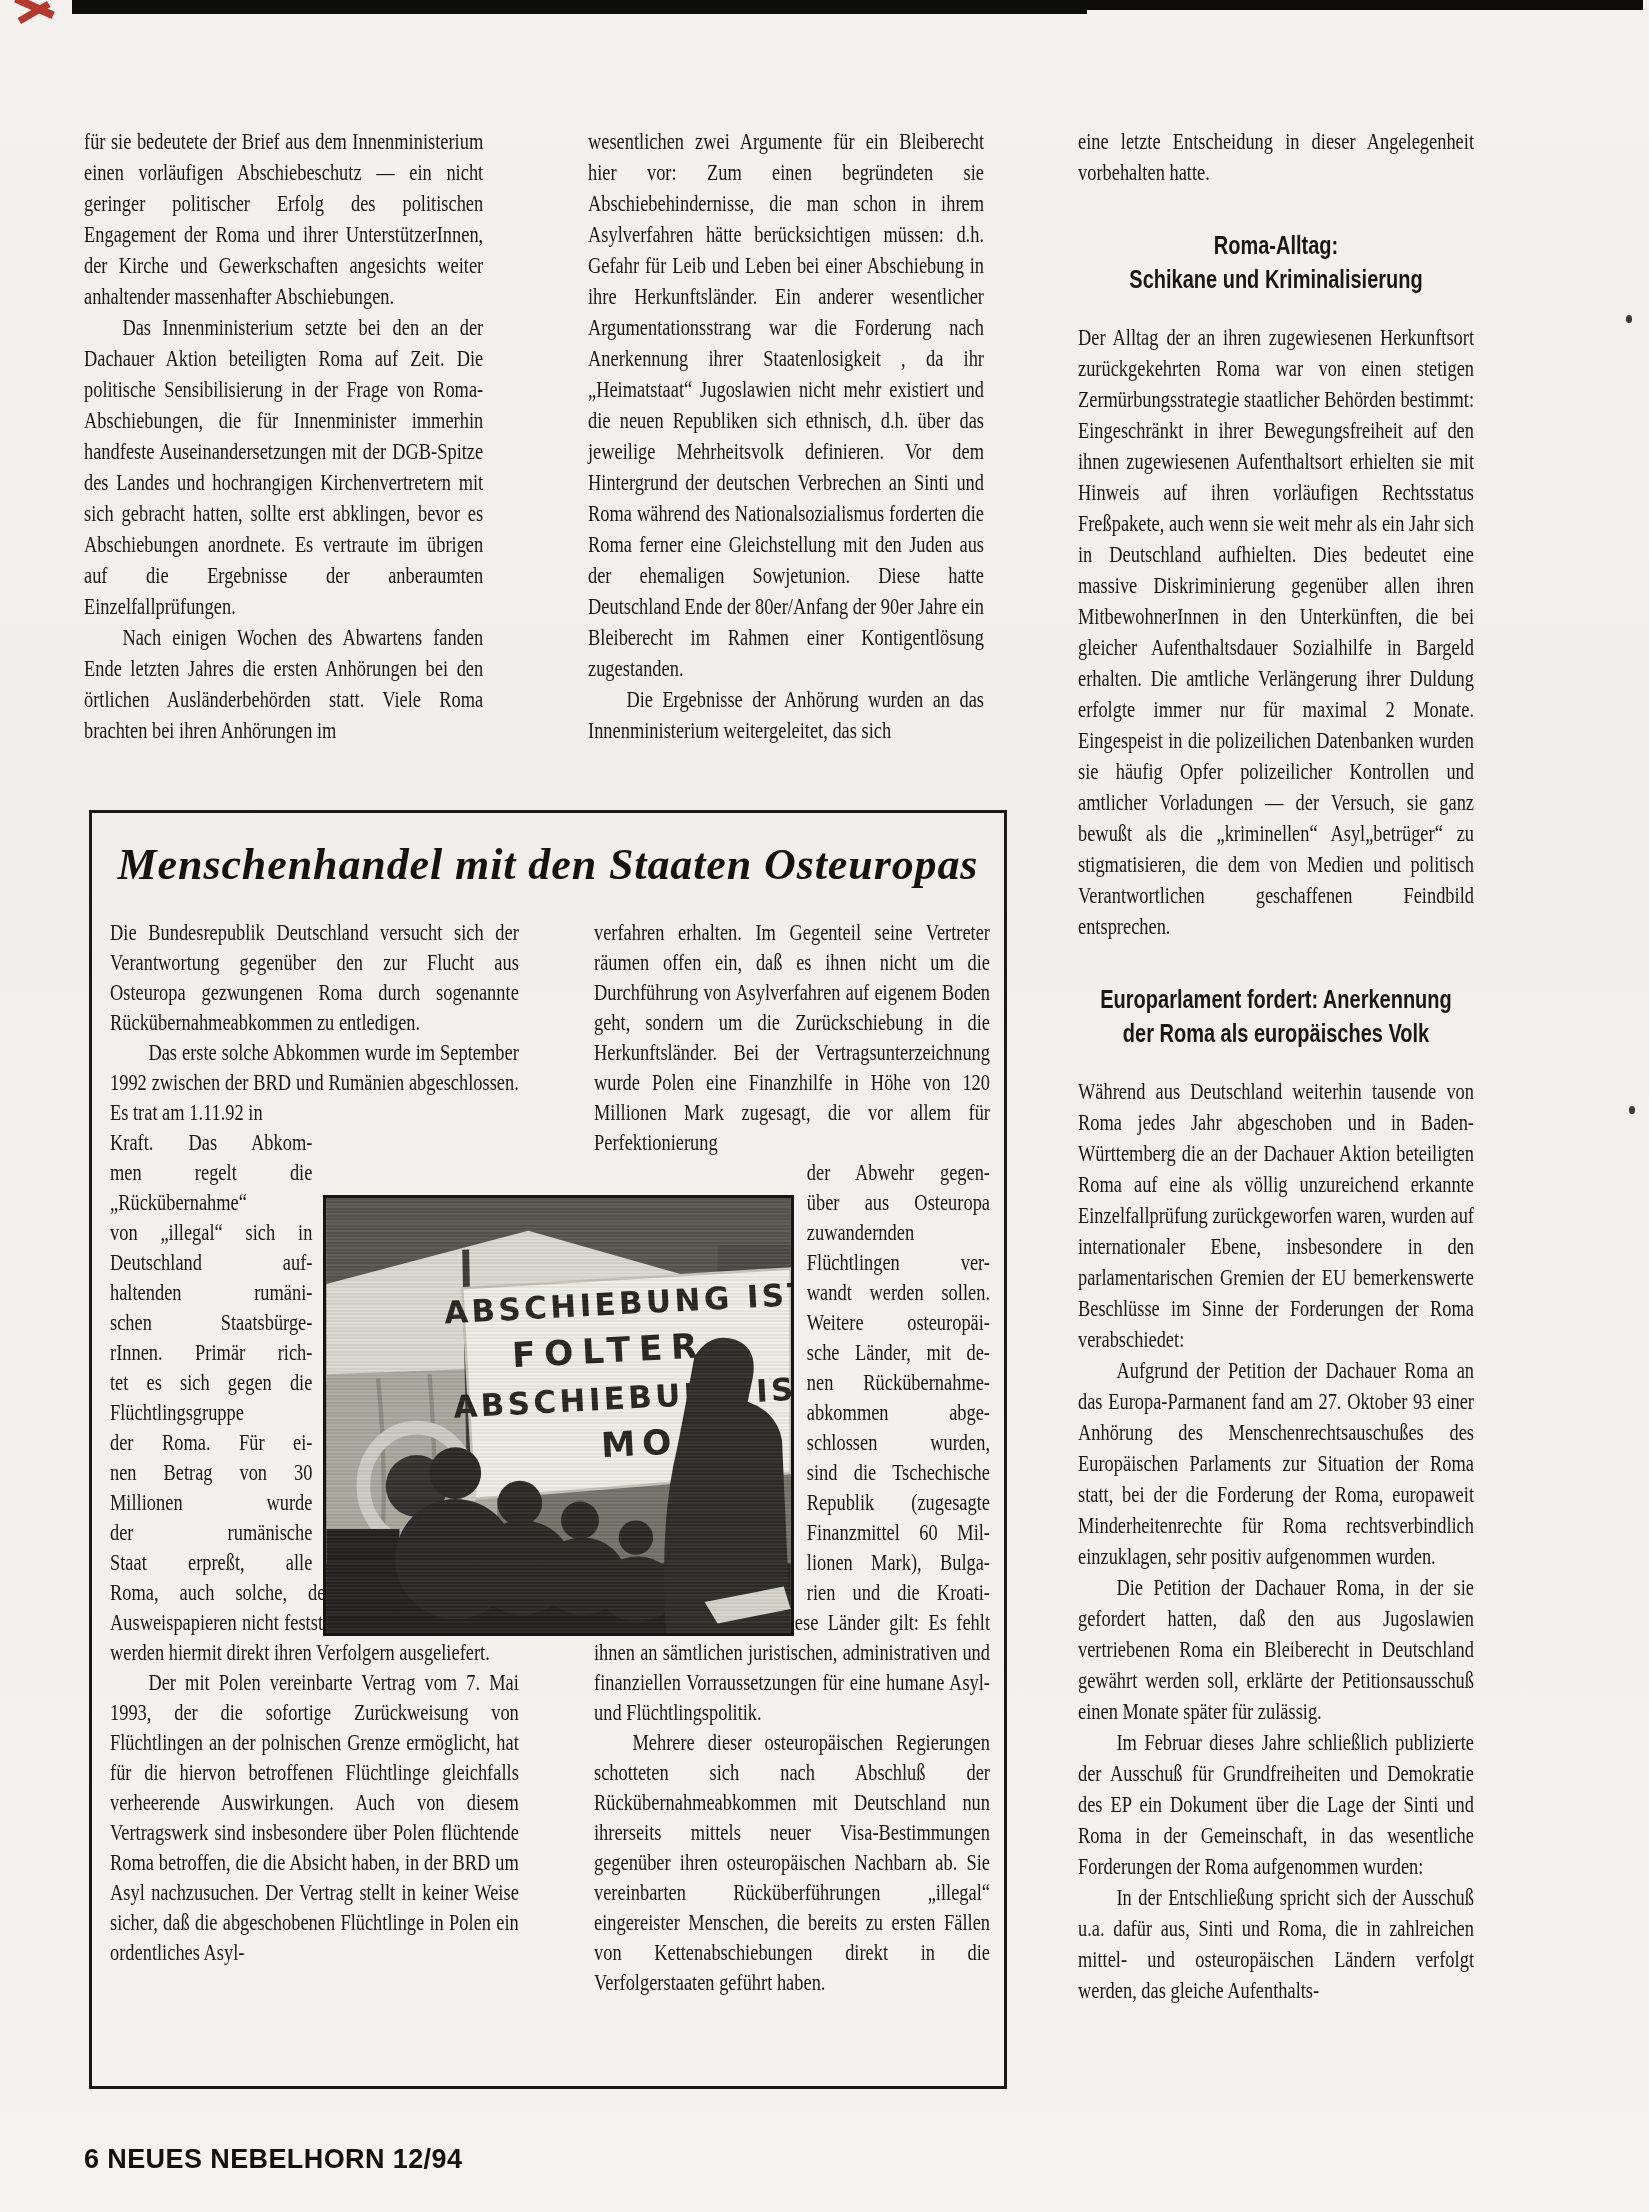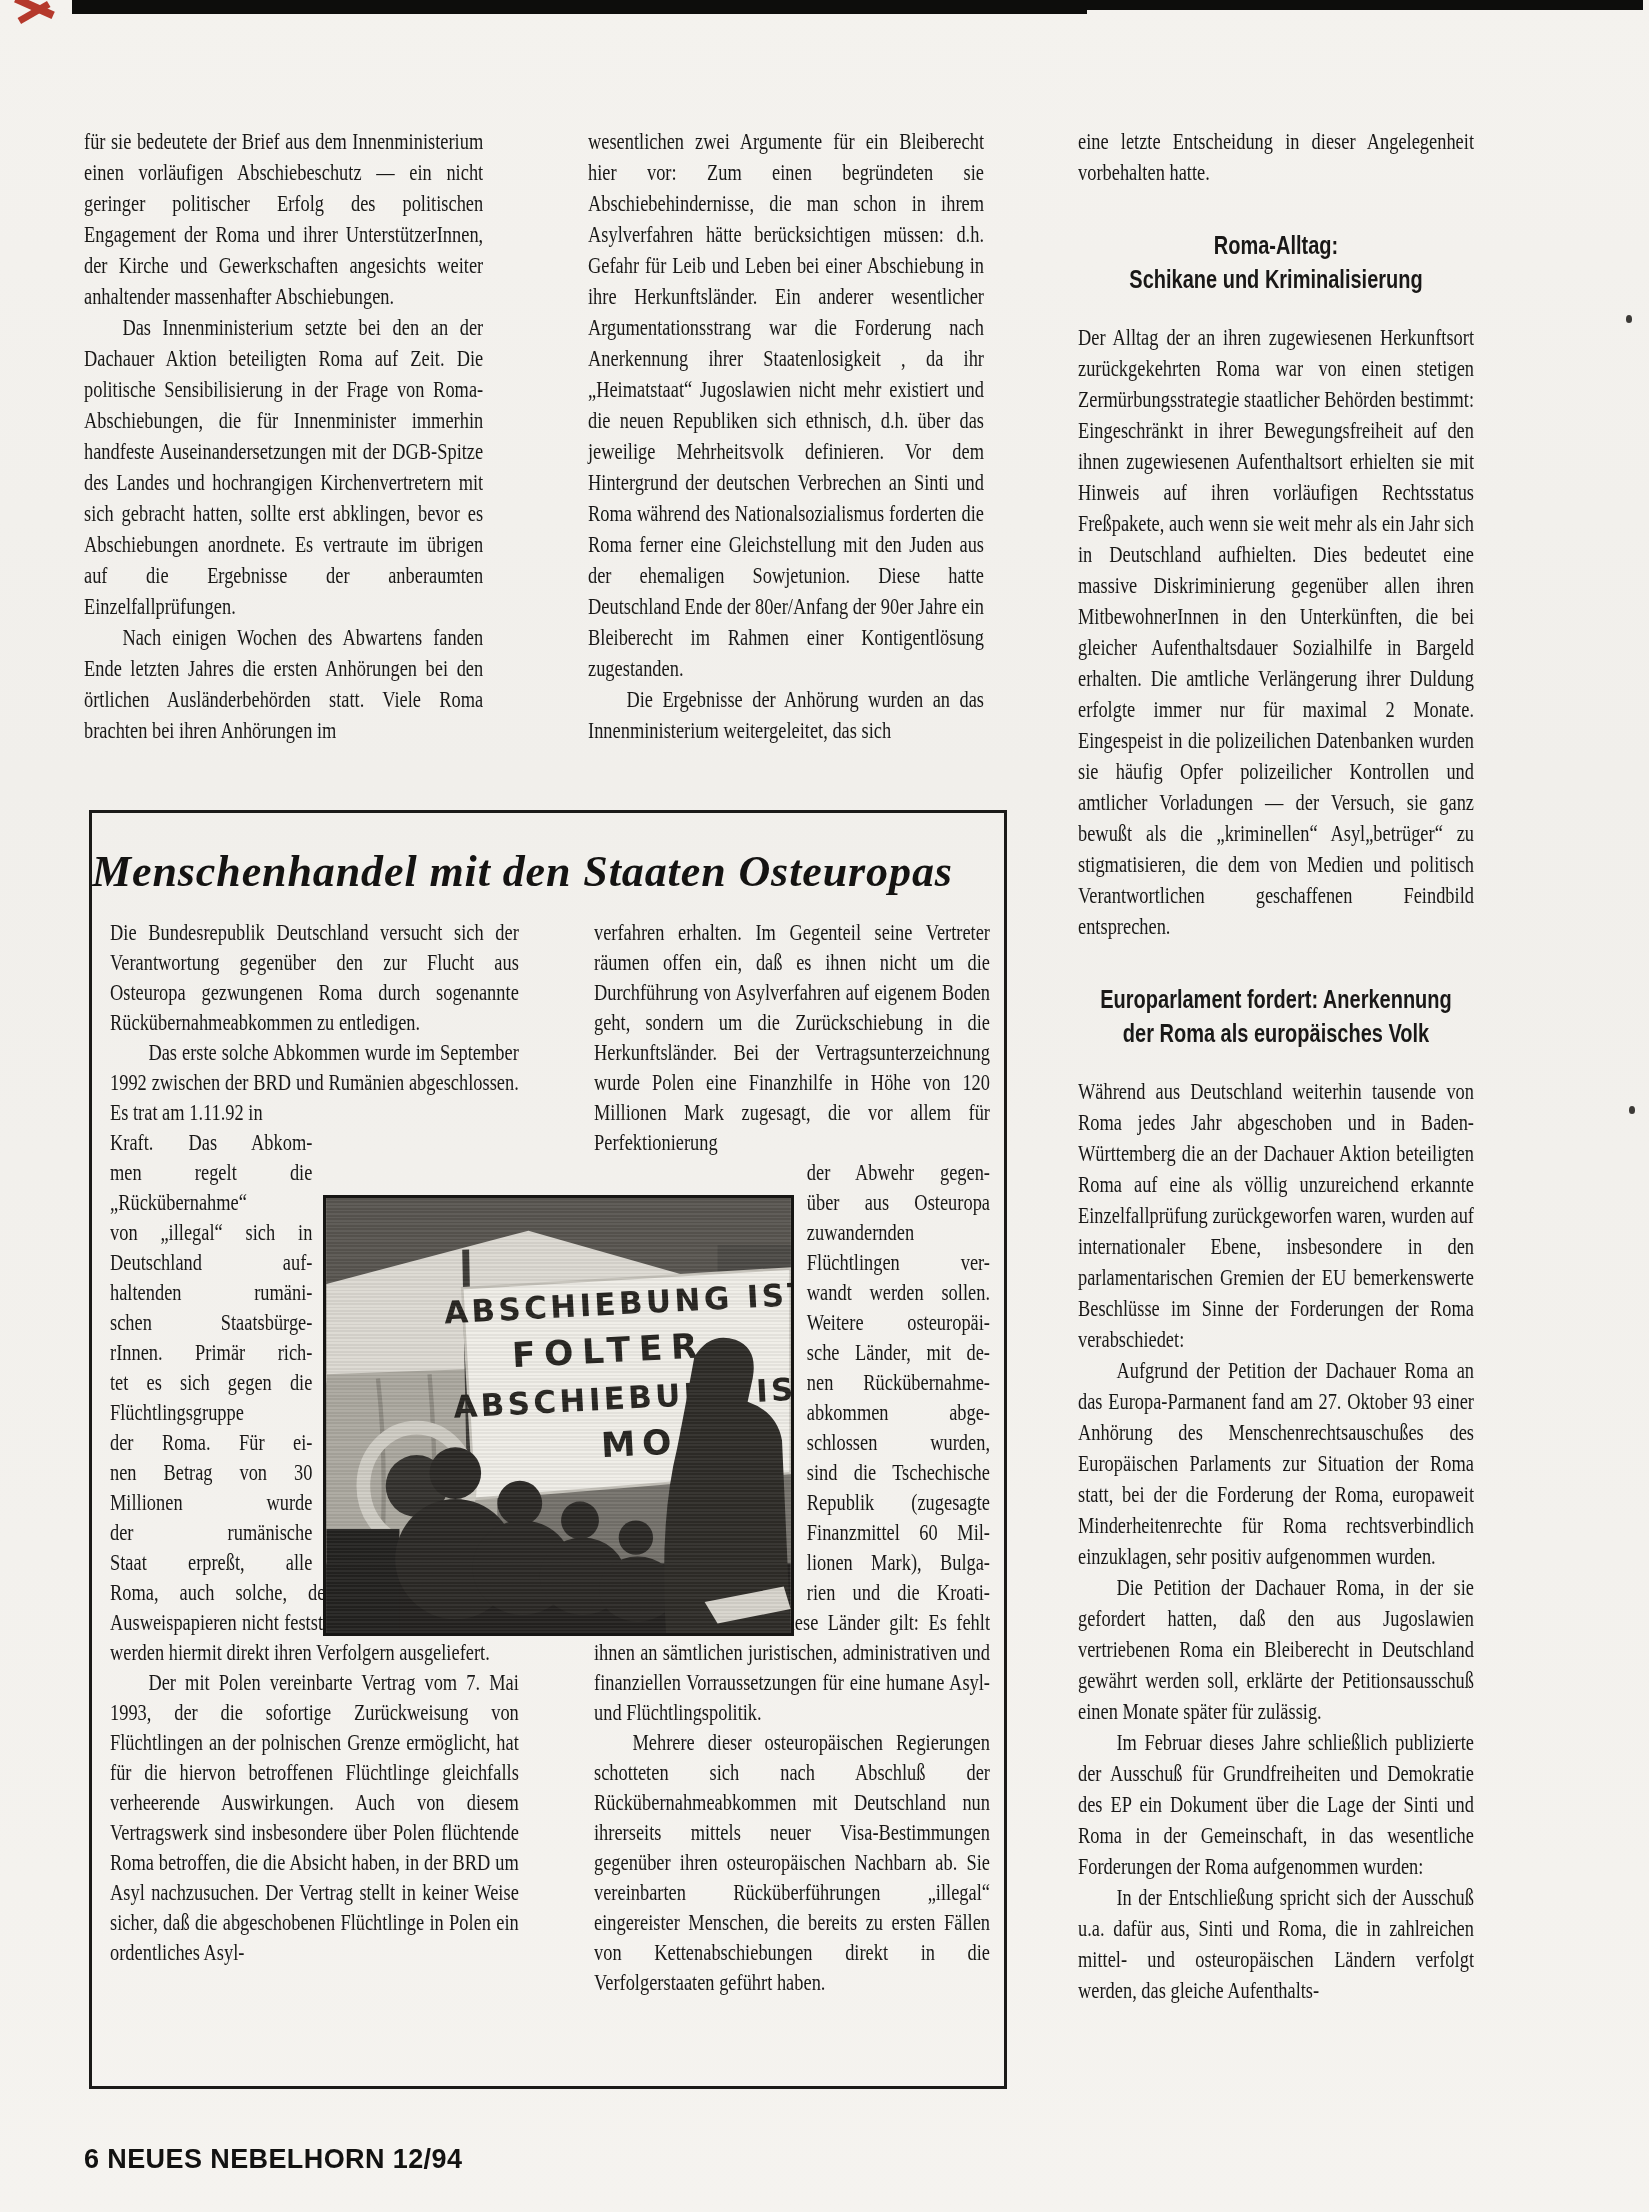--- a/index.html
+++ b/index.html
@@ -44,21 +44,22 @@
     margin:40px 0 26px 0;
   }
   .subhead span{display:block;}
 
   
   .box{
     position:absolute;left:89px;top:810px;width:918px;height:1279px;
     border:3.4px solid #1b1a18;box-sizing:border-box;
   }
   .box-title{
-    position:absolute;left:0;top:35px;width:100%;
+    position:absolute;left:0;top:28px;width:100%;
+    text-align:center;
     font-style:italic;font-weight:bold;
     font-size:44px;line-height:48px;
     letter-spacing:0.9px;
     color:#14131 2;
     color:#141312;
   }
   .boxcol{
     position:absolute;top:105px;
     font-size:23px;line-height:30px;
     text-align:justify;

